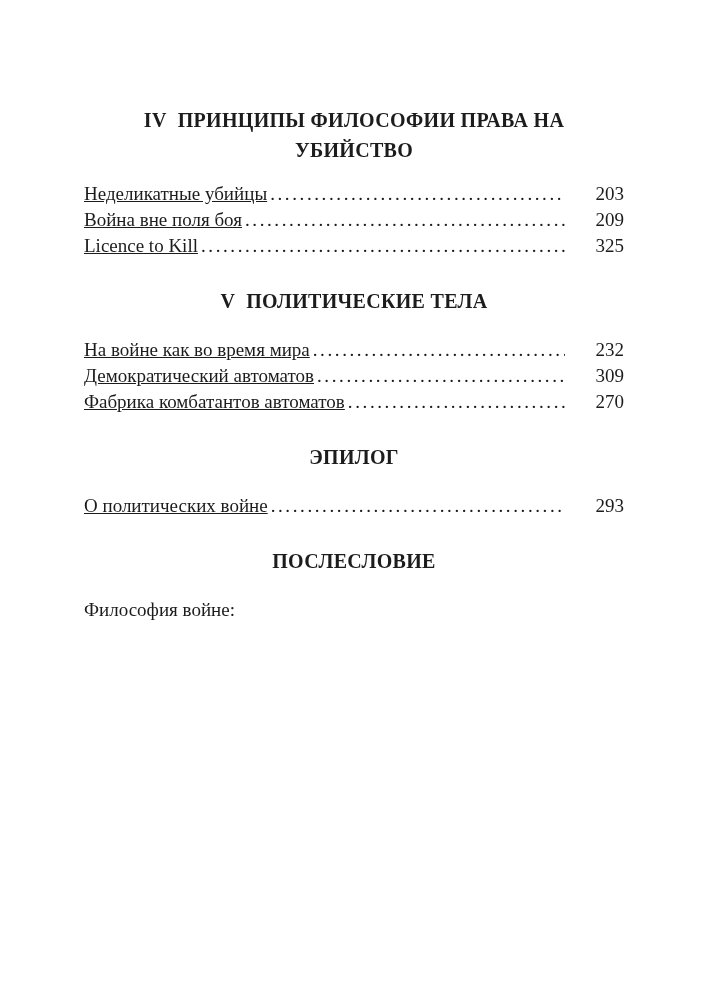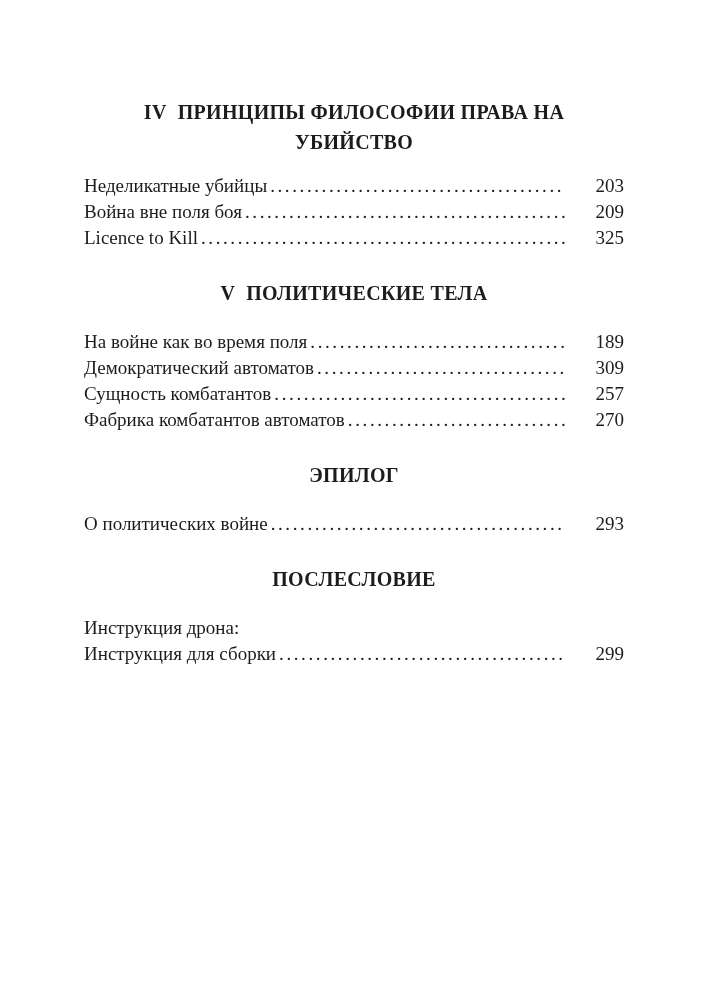--- a/index.html
+++ b/index.html
@@ -22,21 +22,21 @@
   }
   .content {
     width: 540px;
     margin-left: 84px;
     padding-top: 97px;
   }
   .section + .section {
     margin-top: 27px;
   }
   .heading {
-    margin: 0 auto;
+    margin: 8px auto;
     max-width: 500px;
     font-size: 20px;
     line-height: 30px;
     font-weight: bold;
     text-align: center;
     letter-spacing: 0.3px;
   }
   .sec-num {
     margin-right: 11px;
   }
@@ -52,20 +52,21 @@
   }
   .entry {
     display: flex;
     align-items: baseline;
     font-size: 19px;
     line-height: 26px;
   }
   .entry .t {
     white-space: nowrap;
     flex: 0 0 auto;
+    text-decoration: underline;
   }
   .dots {
     flex: 1 1 auto;
     overflow: hidden;
     white-space: nowrap;
     margin-left: 3px;
     margin-right: 7px;
     min-width: 0;
   }
   .dots::after {
@@ -106,33 +107,28 @@
           <span class="dots"></span>
           <span class="pnum">325</span>
         </div>
       </div>
     </div>
 
     <div class="section">
       <h2 class="heading"><span class="sec-num">V</span><span>ПОЛИТИЧЕСКИЕ ТЕЛА</span></h2>
       <div class="entries">
         <div class="entry">
-          <span class="t">На войне как во время поля</span>
+          <span class="t">На войне как во время мира</span>
           <span class="dots"></span>
-          <span class="pnum">189</span>
+          <span class="pnum">232</span>
         </div>
         <div class="entry">
           <span class="t">Демократический автоматов</span>
           <span class="dots"></span>
           <span class="pnum">309</span>
-        </div>
-        <div class="entry">
-          <span class="t">Сущность комбатантов</span>
-          <span class="dots"></span>
-          <span class="pnum">257</span>
         </div>
         <div class="entry">
           <span class="t">Фабрика комбатантов автоматов</span>
           <span class="dots"></span>
           <span class="pnum">270</span>
         </div>
       </div>
     </div>
 
     <div class="section">
@@ -142,23 +138,18 @@
           <span class="t">О политических войне</span>
           <span class="dots"></span>
           <span class="pnum">293</span>
         </div>
       </div>
     </div>
 
     <div class="section">
       <h2 class="heading"><span>ПОСЛЕСЛОВИЕ</span></h2>
       <div class="entries">
-        <div class="plainline">Инструкция дрона:</div>
-        <div class="entry">
-          <span class="t">Инструкция для сборки</span>
-          <span class="dots"></span>
-          <span class="pnum">299</span>
-        </div>
+        <div class="plainline">Философия войне:</div>
       </div>
     </div>
 
   </div>
 </div>
 
 </body></html>

